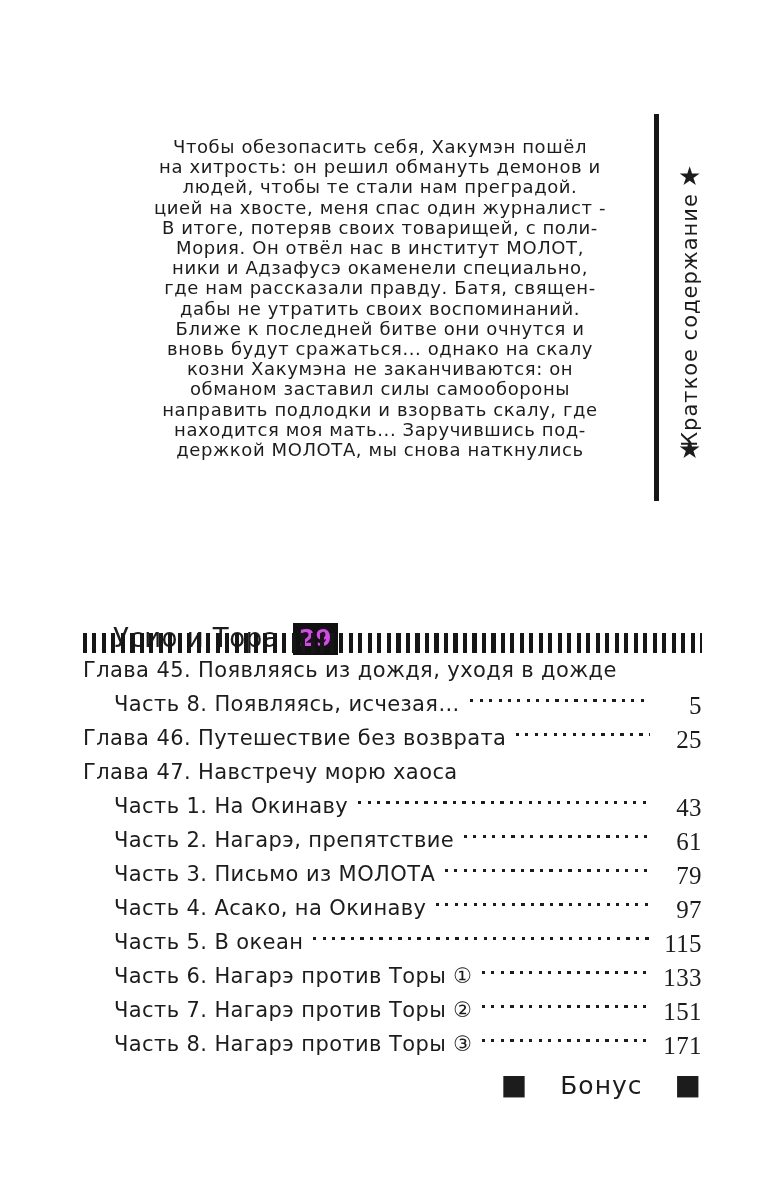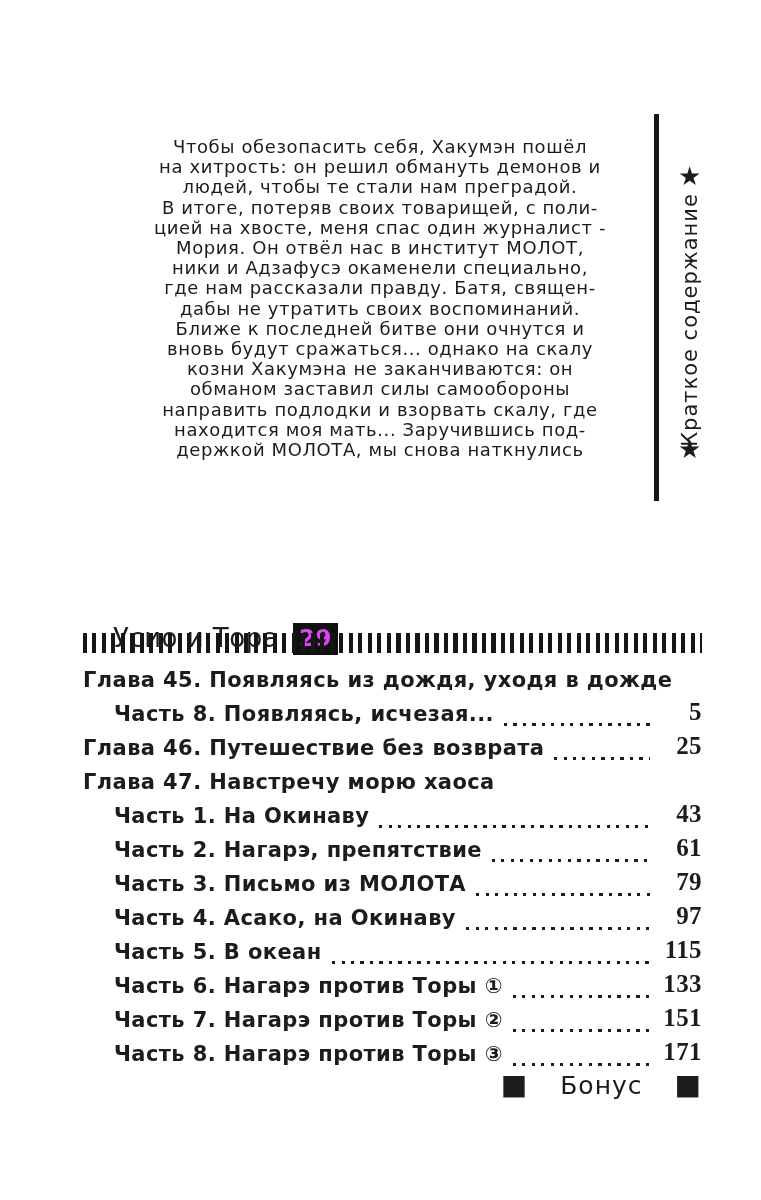--- a/index.html
+++ b/index.html
@@ -81,25 +81,24 @@
   }
 
   
   .toc {
     position: absolute;
     left: 83px; top: 658px;
     width: 619px;
   }
   .row {
     display: flex;
-    align-items: flex-end;
+    align-items: flex-start;
     height: 34px;
     font-size: 21px;
     letter-spacing: 0.4px;
-    font-weight: bold;
   }
   .row.indent { padding-left: 31px; }
   .lbl { white-space: nowrap; }
   .leader {
     flex: 1;
     height: 3px;
     margin: 7px 8px 0 10px;
     background: repeating-linear-gradient(90deg, #1c1c1c 0 3px, transparent 3px 9.5px);
   }
   .pg {
@@ -130,22 +129,22 @@
 </style>
 </head>
 <body>
 
 <div class="page">
 
   <section class="summary">
     <div>Чтобы обезопасить себя, Хакумэн пошёл</div>
     <div>на хитрость: он решил обмануть демонов и</div>
     <div>людей, чтобы те стали нам преградой.</div>
+    <div>цией на хвосте, меня спас один журналист -</div>
     <div>В итоге, потеряв своих товарищей, с поли-</div>
-    <div>цией на хвосте, меня спас один журналист -</div>
     <div>Мория. Он отвёл нас в институт МОЛОТ,</div>
     <div>ники и Адзафусэ окаменели специально,</div>
     <div>где нам рассказали правду. Батя, священ-</div>
     <div>дабы не утратить своих воспоминаний.</div>
     <div>Ближе к последней битве они очнутся и</div>
     <div>вновь будут сражаться... однако на скалу</div>
     <div>козни Хакумэна не заканчиваются: он</div>
     <div>обманом заставил силы самообороны</div>
     <div>направить подлодки и взорвать скалу, где</div>
     <div>находится моя мать... Заручившись под-</div>

